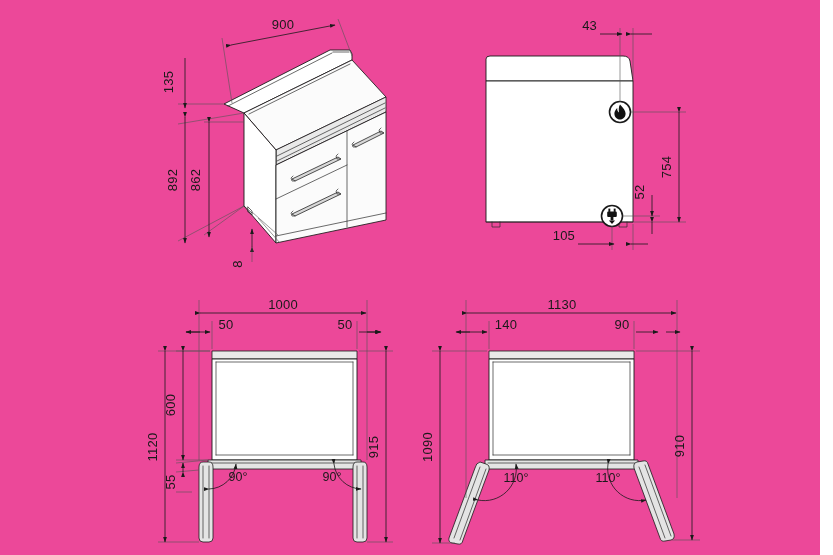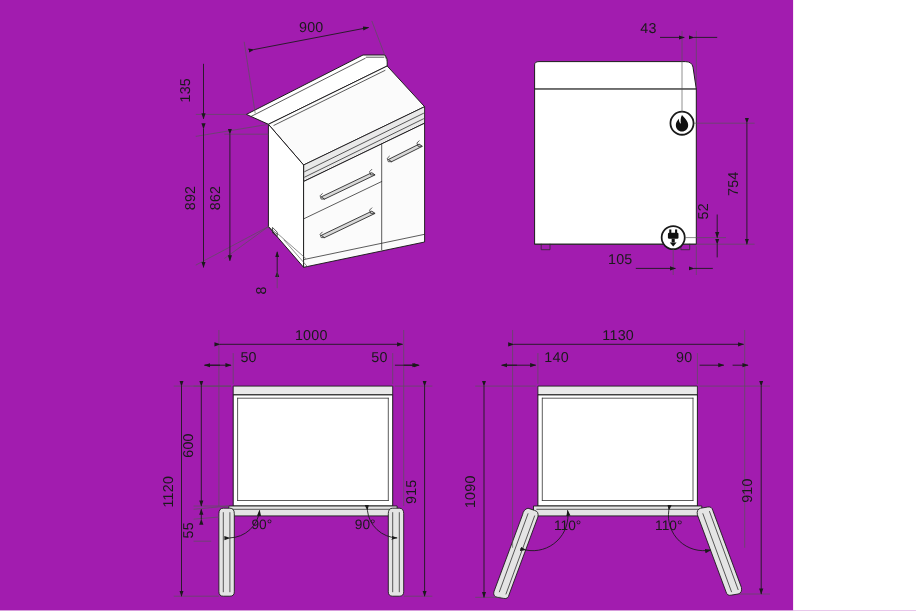--- a/index.html
+++ b/index.html
@@ -6,23 +6,23 @@
   html, body {
     margin: 0;
     padding: 0;
     background: #ffffff;
   }
   body {
     font-family: "Liberation Sans", sans-serif;
   }
   #sheet {
     position: relative;
-    width: 721px;
+    width: 820px;
     height: 555px;
-    background: #a21caf;
+    background: #ec4899;
     overflow: hidden;
   }
   #sheet svg {
     display: block;
     width: 833px;
     height: 555px;
   }
   text {
     font-family: "Liberation Sans", sans-serif;
     fill: #1a1a1a;

